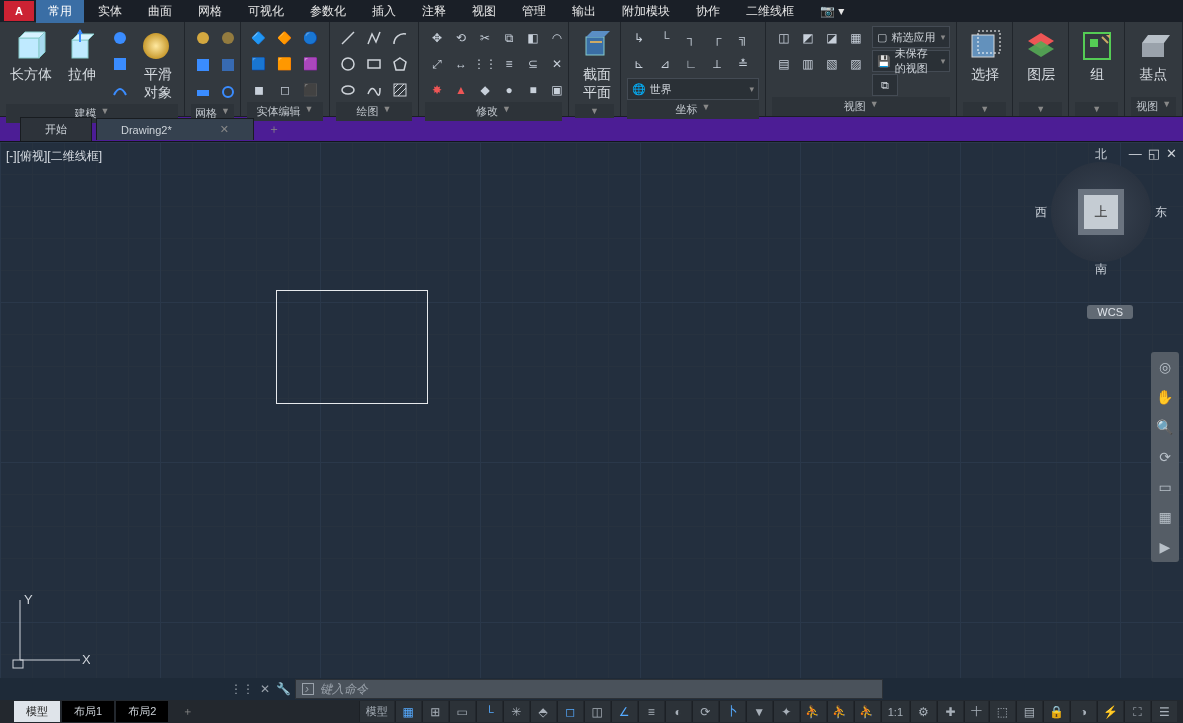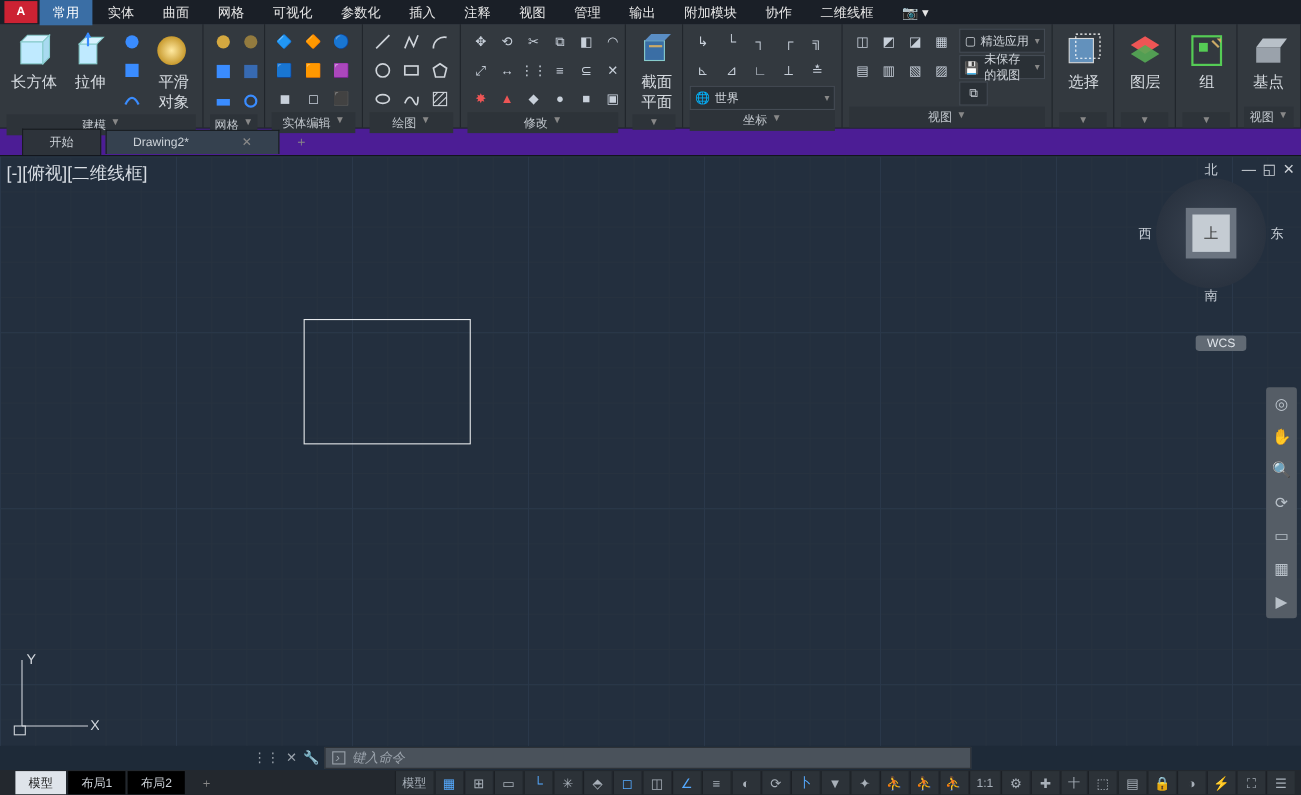--- a/index.html
+++ b/index.html
@@ -36,21 +36,21 @@
   
   .canvas { position:absolute; left:0; top:141px; right:0; bottom:45px; background:#232f3e;
     background-image:
       linear-gradient(#2a384a 1px, transparent 1px),
       linear-gradient(90deg,#2a384a 1px, transparent 1px),
       linear-gradient(#27323f 1px, transparent 1px),
       linear-gradient(90deg,#27323f 1px, transparent 1px);
     background-size: 160px 160px,160px 160px,32px 32px,32px 32px;
     border-top:1px solid #11151a;
   }
-  .vp-label { position:absolute; left:6px; top:6px; font-size:16px; color:#d9dee4;}
+  .vp-label { position:absolute; left:6px; top:6px; font-size:12px; color:#d9dee4;}
   .win-ctrl { position:absolute; right:6px; top:4px; display:flex; gap:6px; color:#cfd4da; font-size:13px;}
   .win-ctrl span { cursor:pointer;}
   .rect-shape { position:absolute; left:276px; top:148px; width:152px; height:114px; border:1px solid #e6e9ec;}
   .ucs { position:absolute; left:10px; bottom:8px; }
 
   
   .viewcube { position:absolute; right:32px; top:20px; width:100px; height:100px; border-radius:50%; background:radial-gradient(circle,#3a4452 0%,#2a3340 70%); display:flex;align-items:center;justify-content:center;}
   .viewcube .face { width:34px;height:34px;background:#c5ccd3; color:#333; display:flex;align-items:center;justify-content:center; font-size:13px; box-shadow:0 0 0 6px #6b7480;}
   .viewcube .dir { position:absolute; font-size:12px; color:#c9d0d8;}
   .wcs-badge { position:absolute; right:50px; top:163px; background:#616a74; color:#dfe4ea; padding:1px 10px; border-radius:3px; font-size:11px;}

